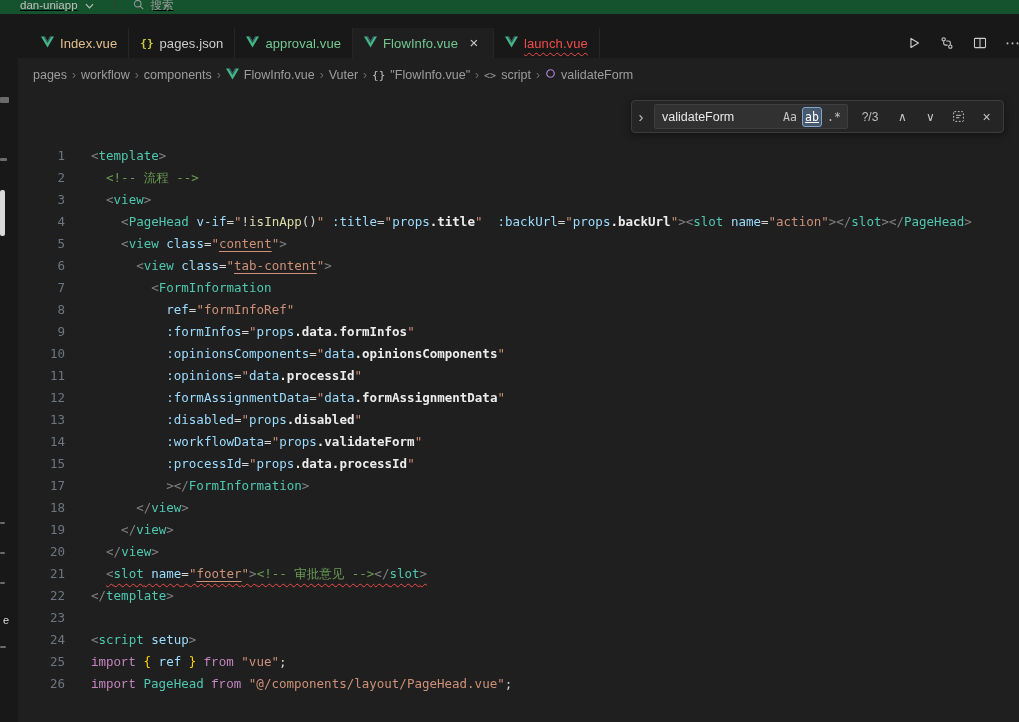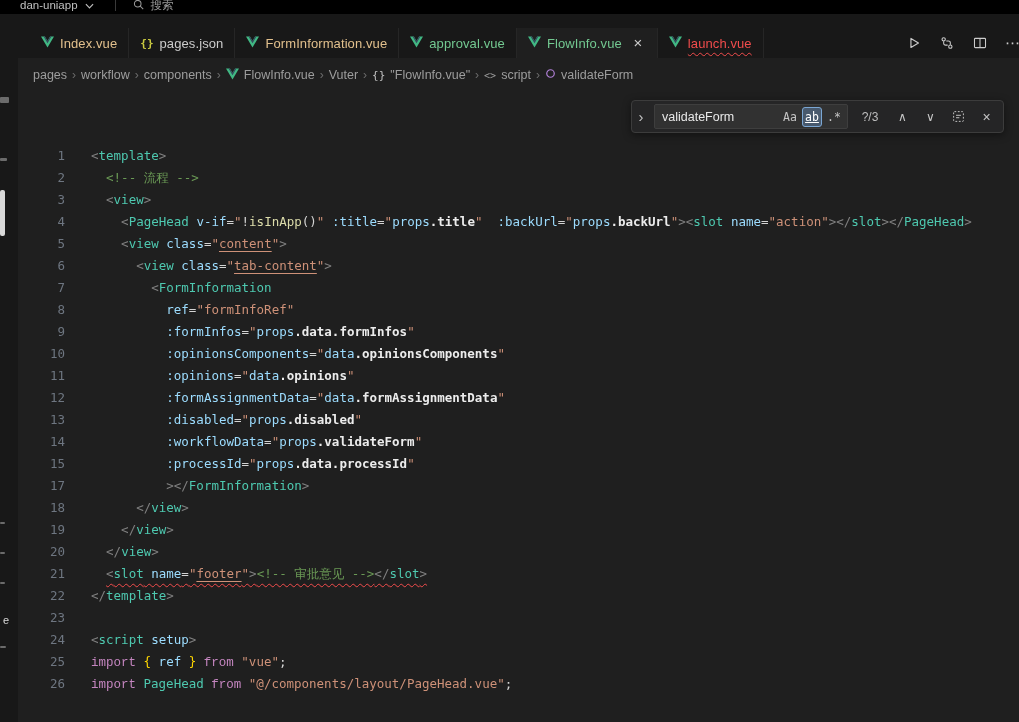--- a/index.html
+++ b/index.html
@@ -4,21 +4,21 @@
 <style>
   * { box-sizing: border-box; }
   html,body { margin:0; padding:0; }
   body {
     width:1019px; height:722px; overflow:hidden; position:relative;
     background:#1f1f1f; font-family:"Liberation Sans", sans-serif;
     -webkit-font-smoothing:antialiased;
   }
 
   
-  .titlebar { height:14px; background:#000000; overflow:hidden;text-decoration:underline; }
+  .titlebar { height:14px; background:#14532d; overflow:hidden;text-decoration:underline; }
   .titlebar-inner {
     display:flex; align-items:center; gap:7px; height:24px; margin-top:-7px;
     padding-left:20px; color:#c0c0c0; font-size:11.5px;
   }
   .titlebar .divider { width:1px; height:11px; background:#3a3a3a; margin:0 10px 0 14px; }
   .titlebar .search-label { color:#9a9a9a; }
 
   
   .layout { display:flex; height:708px; }
   .rail { width:18px; background:#181818; position:relative; flex:none; }
@@ -153,27 +153,20 @@
           </div>
           <div class="tab">
             <span class="braces">{}</span>
             <span class="tab-label" style="color: rgb(204, 204, 204);">pages.json</span>
           </div>
           <div class="tab">
             <span><svg width="13" height="12" viewBox="0 0 256 221">
                 <path fill="#41b883" d="M178.9 0L128 88.5 77.1 0H0l128 221L256 0z"></path>
                 <path fill="#35495e" d="M178.9 0L128 88.5 77.1 0H50l78 135L206 0z"></path>
               </svg></span>
-            <span class="tab-label" style="color: rgb(226, 192, 141);">FormInformation.vue</span>
-          </div>
-          <div class="tab">
-            <span><svg width="13" height="12" viewBox="0 0 256 221">
-                <path fill="#41b883" d="M178.9 0L128 88.5 77.1 0H0l128 221L256 0z"></path>
-                <path fill="#35495e" d="M178.9 0L128 88.5 77.1 0H50l78 135L206 0z"></path>
-              </svg></span>
             <span class="tab-label" style="color: rgb(115, 201, 145);">approval.vue</span>
           </div>
           <div class="tab active">
             <span><svg width="13" height="12" viewBox="0 0 256 221">
                 <path fill="#41b883" d="M178.9 0L128 88.5 77.1 0H0l128 221L256 0z"></path>
                 <path fill="#35495e" d="M178.9 0L128 88.5 77.1 0H50l78 135L206 0z"></path>
               </svg></span>
             <span class="tab-label" style="color: rgb(115, 201, 145);">FlowInfo.vue</span>
             <span class="tab-close">×</span>
           </div>
@@ -313,21 +306,21 @@
           <div class="code-line">
             <span class="ln">9</span>
             <span class="lc">          <span class="t-attr">:formInfos</span><span class="t-op">=</span><span class="t-str">"</span><span class="t-var">props</span><span class="t-prop">.data.formInfos</span><span class="t-str">"</span></span>
           </div>
           <div class="code-line">
             <span class="ln">10</span>
             <span class="lc">          <span class="t-attr">:opinionsComponents</span><span class="t-op">=</span><span class="t-str">"</span><span class="t-var">data</span><span class="t-prop">.opinionsComponents</span><span class="t-str">"</span></span>
           </div>
           <div class="code-line">
             <span class="ln">11</span>
-            <span class="lc">          <span class="t-attr">:opinions</span><span class="t-op">=</span><span class="t-str">"</span><span class="t-var">data</span><span class="t-prop">.opinions</span><span class="t-str">"</span></span>
+            <span class="lc">          <span class="t-attr">:opinions</span><span class="t-op">=</span><span class="t-str">"</span><span class="t-var">data</span><span class="t-prop">.processId</span><span class="t-str">"</span></span>
           </div>
           <div class="code-line">
             <span class="ln">12</span>
             <span class="lc">          <span class="t-attr">:formAssignmentData</span><span class="t-op">=</span><span class="t-str">"</span><span class="t-var">data</span><span class="t-prop">.formAssignmentData</span><span class="t-str">"</span></span>
           </div>
           <div class="code-line">
             <span class="ln">13</span>
             <span class="lc">          <span class="t-attr">:disabled</span><span class="t-op">=</span><span class="t-str">"</span><span class="t-var">props</span><span class="t-prop">.disabled</span><span class="t-str">"</span></span>
           </div>
           <div class="code-line">

